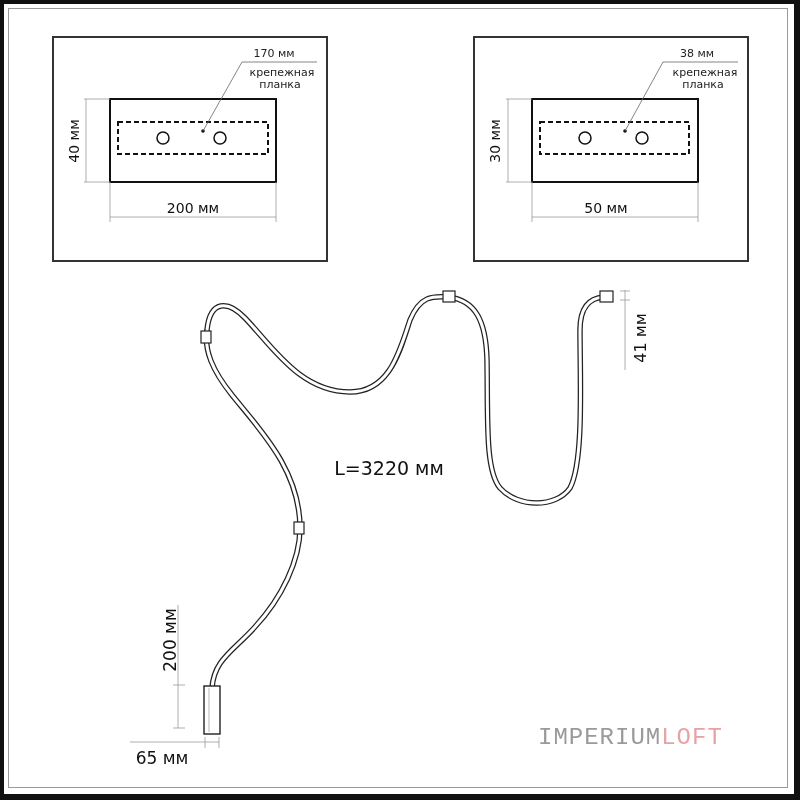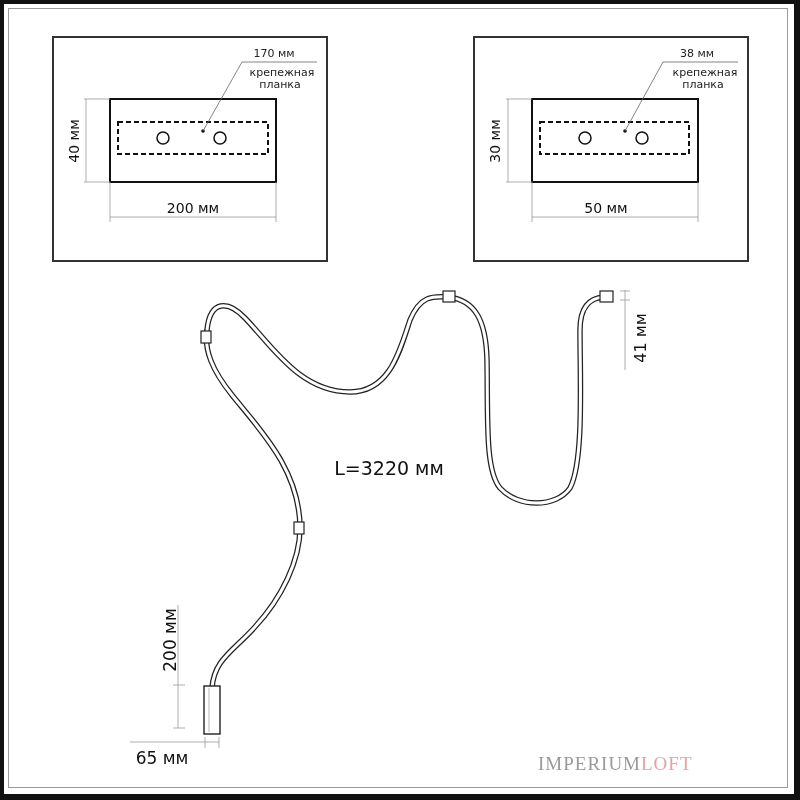--- a/index.html
+++ b/index.html
@@ -11,22 +11,22 @@
       border-right: 6px solid #111; border-bottom: 6px solid #111;
     }
     .page-frame-inner {
       position: absolute; left: 4px; top: 4px; right: 6px; bottom: 6px;
       border: 1px solid #9a9a9a; box-sizing: border-box;
     }
     svg.drawing { position: absolute; left: 0; top: 0; }
     .t { font-family: "DejaVu Sans", sans-serif; fill: #111; }
     .t-small { font-family: "DejaVu Sans", sans-serif; fill: #222; font-size: 11px; }
     .logo {
-      position: absolute; left: 538px; top: 753px;
-      font-family: Liberation Serif, serif; font-size: 19px; letter-spacing: 1px;
+      position: absolute; left: 538px; top: 724px;
+      font-family: Liberation Mono, monospace; font-size: 24px; letter-spacing: 1px;
       font-weight: 300;
     }
     .logo .a { color: #9a9a9a; }
     .logo .b { color: #e6a3a3; }
   </style>
 </head>
 <body>
 
 <div class="page-frame">
   <div class="page-frame-inner"></div>

